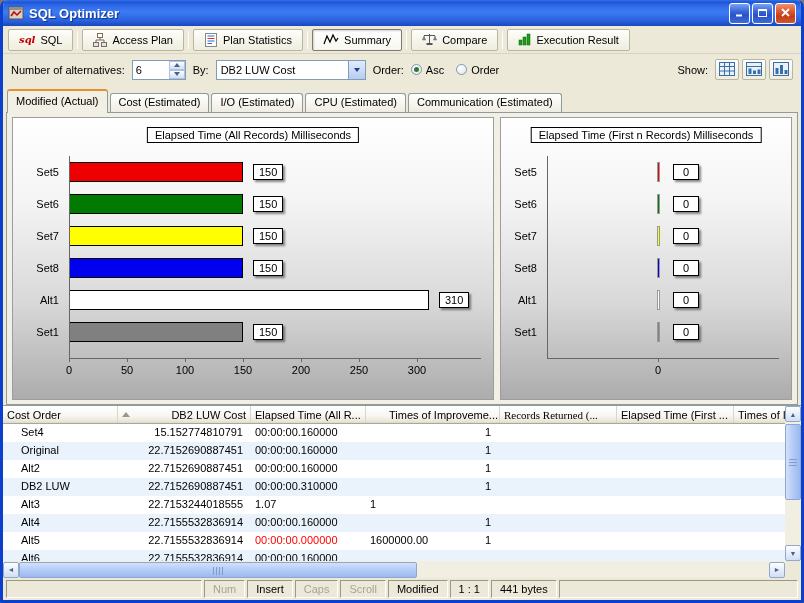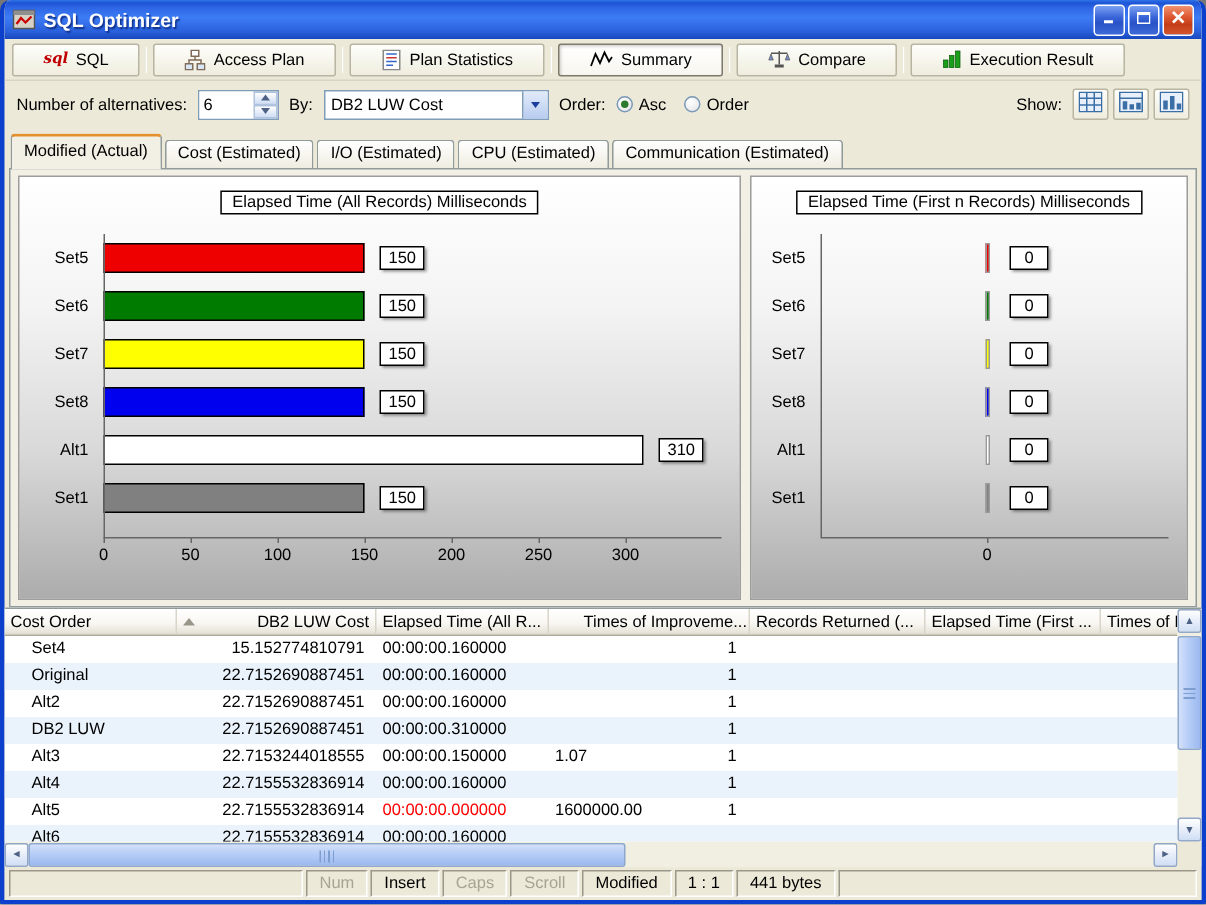--- a/index.html
+++ b/index.html
@@ -6,21 +6,21 @@
 html,body{width:804px;height:603px}
 body{font-family:"Liberation Sans","DejaVu Sans",sans-serif;font-size:11px;background:#777;color:#000}
 .window{width:804px;height:603px;display:flex;flex-direction:column;background:#ECE9D8;border:3px solid #0B3FCC;border-top:none;border-radius:7px 7px 2px 2px;overflow:hidden}
 .titlebar{flex:0 0 26px;background:linear-gradient(180deg,#2F73E8 0%,#1E54D6 8%,#2E66E6 20%,#3C7CF4 45%,#2A61DC 80%,#1747BE 100%);display:flex;align-items:center;padding:0 5px;gap:5px}
 .app-icon{width:16px;height:16px;display:inline-flex}
 .title{color:#fff;font-weight:bold;font-size:13px;text-shadow:1px 1px 1px #10308A;flex:1;white-space:nowrap}
 .winbtns{display:flex;gap:2px}
 .wbtn{width:21px;height:21px;border:1px solid #FFF;border-radius:3px;display:flex;align-items:center;justify-content:center;background:linear-gradient(180deg,#7AA1F2 0%,#3964D8 40%,#2A52C8 60%,#3E6BD8 100%)}
 .wbtn.close{background:linear-gradient(180deg,#F0926F 0%,#DD5630 40%,#C33D18 65%,#D4562D 100%)}
 .toolbar{flex:0 0 28px;display:flex;align-items:center;padding:2px 5px;gap:2px;border-bottom:1px solid #D8D4C4}
-.tbtn{display:inline-flex;align-items:center;gap:5px;height:22px;padding:0 20px;background:linear-gradient(180deg,#FEFEFB,#EFEDDE);border:1px solid #B9B5A3;border-radius:2px;white-space:nowrap}
+.tbtn{display:inline-flex;align-items:center;gap:5px;height:22px;padding:0 10px;background:linear-gradient(180deg,#FEFEFB,#EFEDDE);border:1px solid #B9B5A3;border-radius:2px;white-space:nowrap}
 .tbtn.active{background:linear-gradient(180deg,#FFFFFF,#F7F6F0);border-color:#7E7A6C;box-shadow:inset 1px 1px 2px rgba(0,0,0,.18)}
 .tb-icon{display:inline-flex;align-items:center}
 .tb-sep{width:1px;height:18px;background:#C9C5B2;border-right:1px solid #FFF;margin:0 2px}
 .sql-glyph{color:#C00000;font-family:"DejaVu Serif",serif;font-style:italic;font-weight:bold;font-size:10px;line-height:10px}
 .controls{flex:0 0 31px;display:flex;align-items:center;padding:0 8px;gap:7px}
 .lbl{white-space:nowrap}
 .spinbox{display:inline-flex;width:54px;height:20px;border:1px solid #7F9DB9;background:#fff}
 .spininput{flex:1;width:30px;border:none;outline:none;font:11px "Liberation Sans",sans-serif;padding:0 3px}
 .spinbtns{display:flex;flex-direction:column;width:16px}
 .spinup,.spindn{flex:1;display:flex;align-items:center;justify-content:center;background:linear-gradient(180deg,#FEFEFE,#D0DEF5);border:1px solid #AFC2DE}
@@ -331,21 +331,21 @@
           <div class="hcell sorted" style="width: 133px;">
             <span class="sortarrow"></span>
             <span>DB2 LUW Cost</span>
           </div>
           <div class="hcell" style="width: 115px;">
             <span>Elapsed Time (All R...</span>
           </div>
           <div class="hcell" style="width: 115px; margin-left: 19px;">
             <span>Times of Improveme...</span>
           </div>
-          <div class="hcell" style="width: 117px;">
+          <div class="hcell" style="width: 117px; font-family: Liberation Serif, serif;">
             <span>Records Returned (...</span>
           </div>
           <div class="hcell" style="width: 117px;">
             <span>Elapsed Time (First ...</span>
           </div>
           <div class="hcell" style="width: 118px;">
             <span>Times of Im...</span>
           </div>
         </div>
       <div class="grid-body" id="grid-body">
@@ -381,21 +381,20 @@
             <div class="gcell c1" style="width: 133px;">22.7152690887451</div>
             <div class="gcell c2" style="width: 115px;">00:00:00.310000</div>
             <div class="gcell c3" style="width: 115px;"></div>
             <div class="gcell c4" style="width: 117px;">1</div>
             <div class="gcell c5" style="width: 117px;"></div>
             <div class="gcell c6" style="width: 118px;"></div>
           </div>
           <div class="grow">
             <div class="gcell c0" style="width: 115px;">Alt3</div>
             <div class="gcell c1" style="width: 133px;">22.7153244018555</div>
-            <div class="gcell c2" style="width: 115px;">00:00:00.150000</div>
             <div class="gcell c3" style="width: 115px;">1.07</div>
             <div class="gcell c4" style="width: 117px;">1</div>
             <div class="gcell c5" style="width: 117px;"></div>
             <div class="gcell c6" style="width: 118px;"></div>
           </div>
           <div class="grow alt">
             <div class="gcell c0" style="width: 115px;">Alt4</div>
             <div class="gcell c1" style="width: 133px;">22.7155532836914</div>
             <div class="gcell c2" style="width: 115px;">00:00:00.160000</div>
             <div class="gcell c3" style="width: 115px;"></div>

